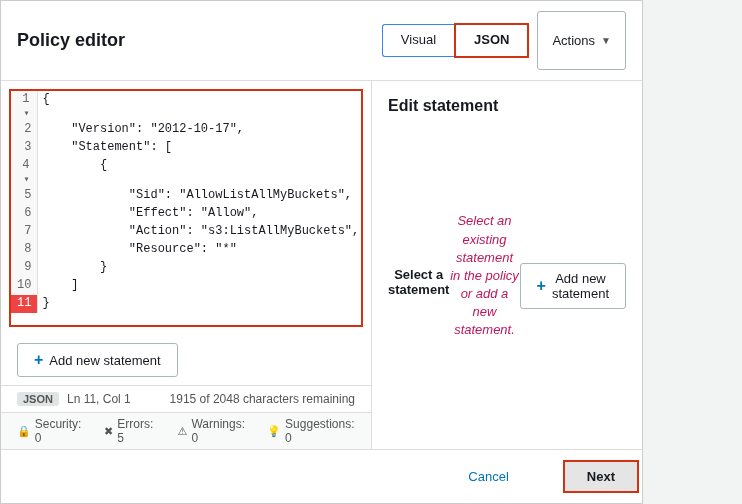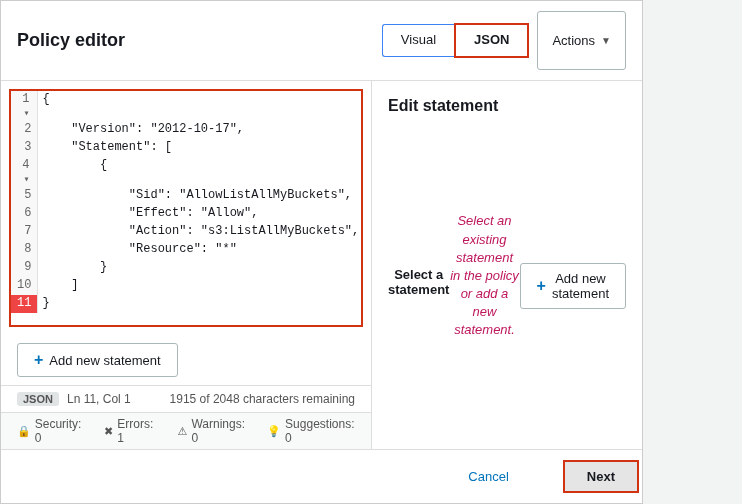--- a/index.html
+++ b/index.html
@@ -405,21 +405,21 @@
         <span>1915 of 2048 characters remaining</span>
       </div>
 
       <div class="status-bar" id="status-bar">
           <div class="status-item">
             <span class="status-icon">🔒</span>
             <span>Security: 0</span>
           </div>
           <div class="status-item">
             <span class="status-icon">✖</span>
-            <span>Errors: 1</span>
+            <span>Errors: 5</span>
           </div>
           <div class="status-item">
             <span class="status-icon">⚠</span>
             <span>Warnings: 0</span>
           </div>
           <div class="status-item">
             <span class="status-icon">💡</span>
             <span>Suggestions: 0</span>
           </div>
         </div>

